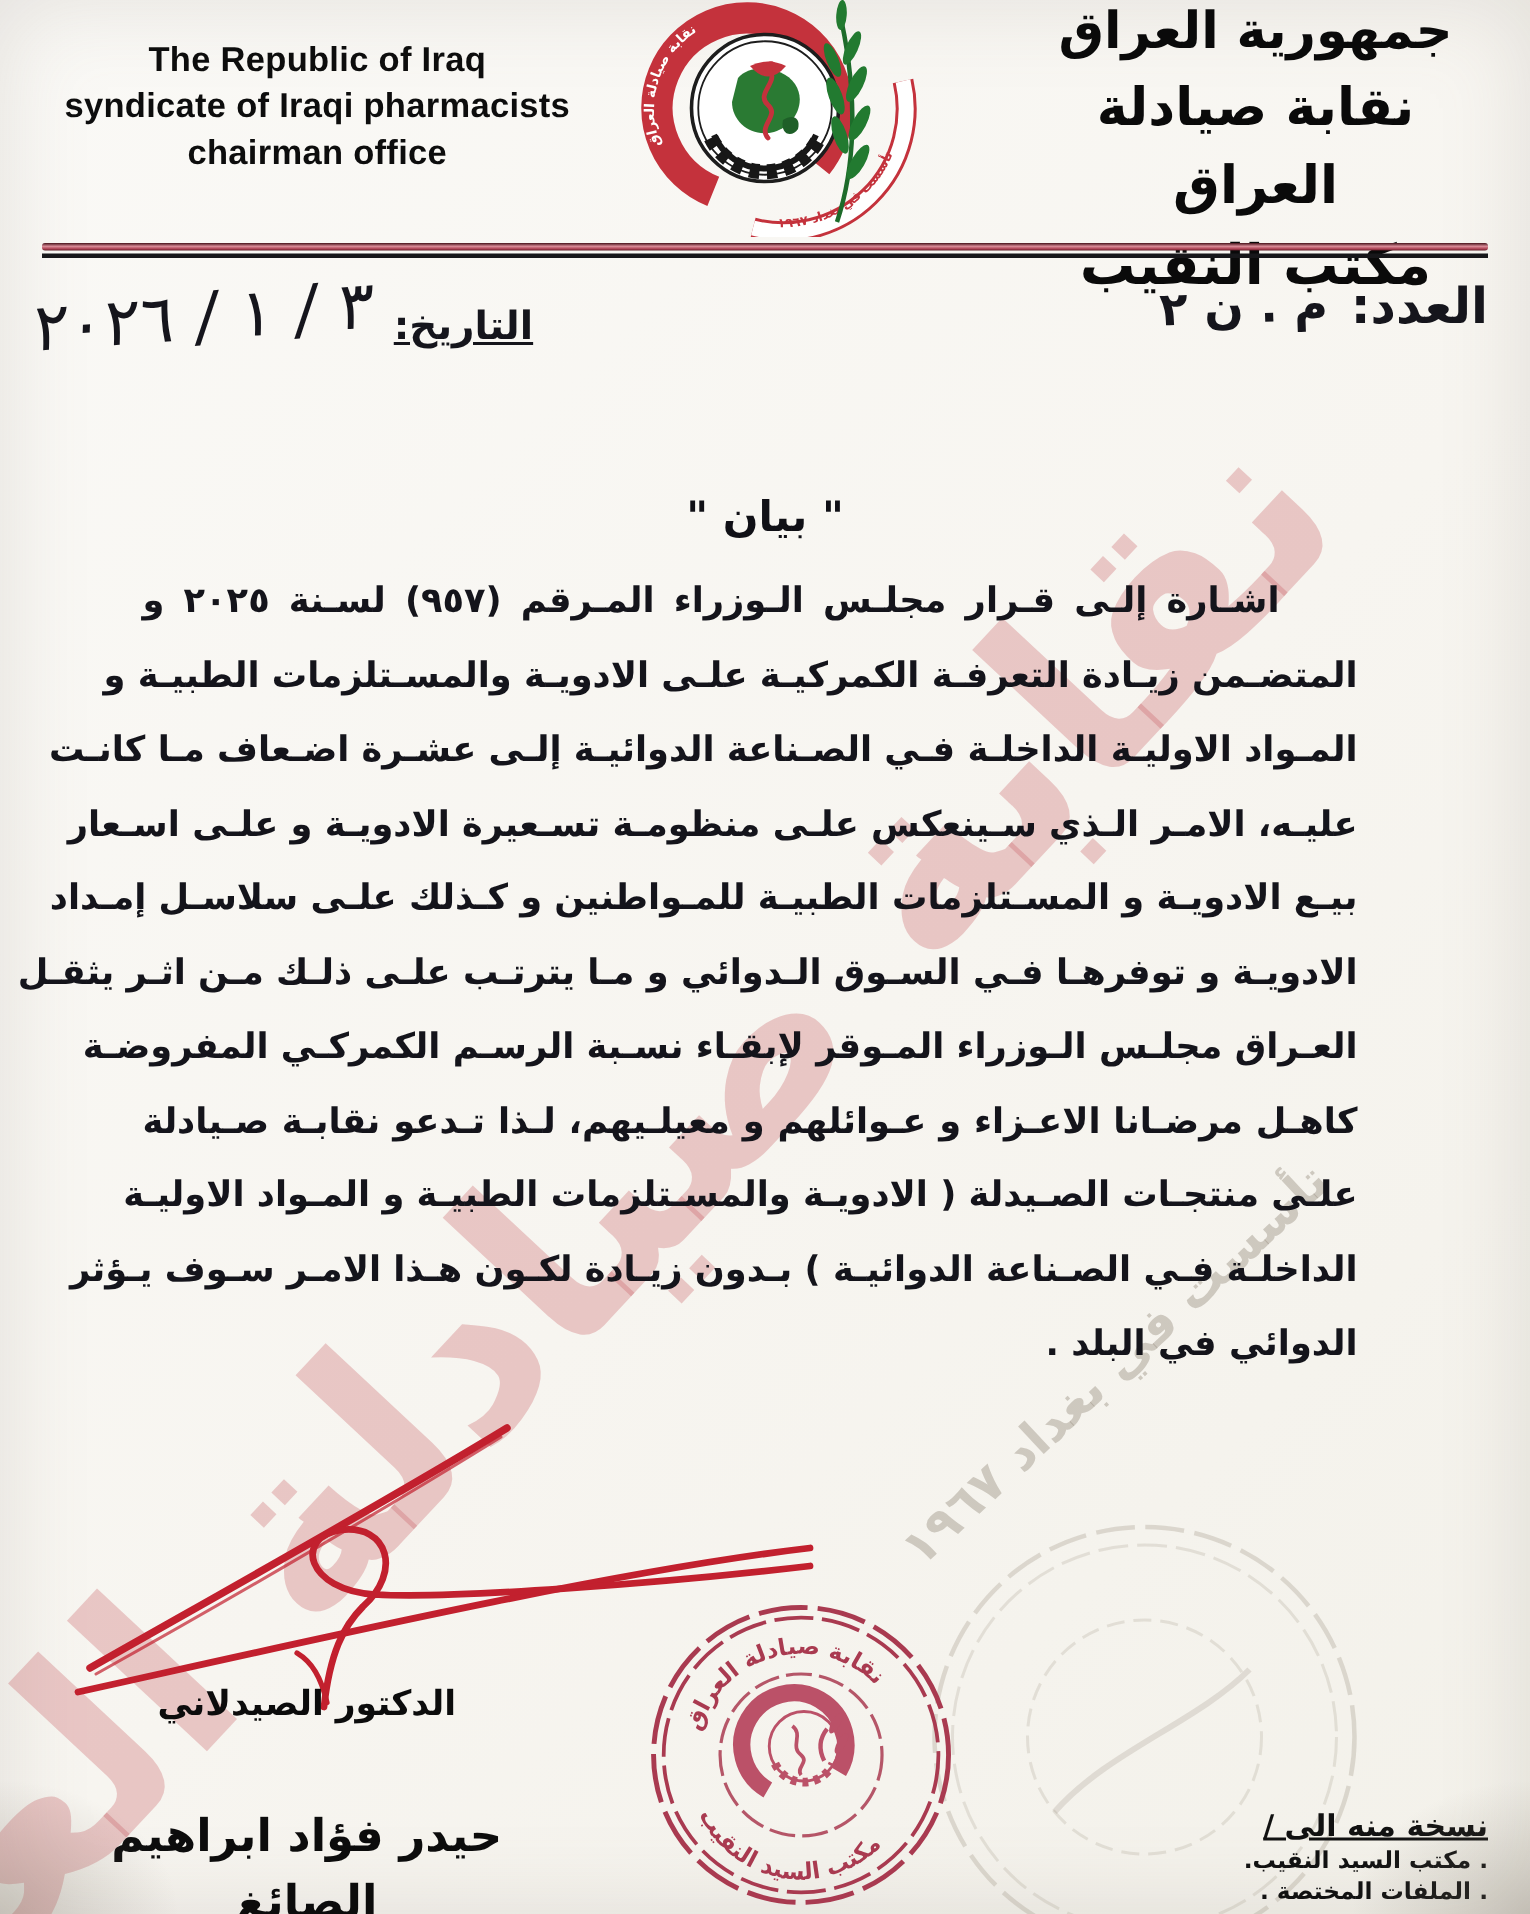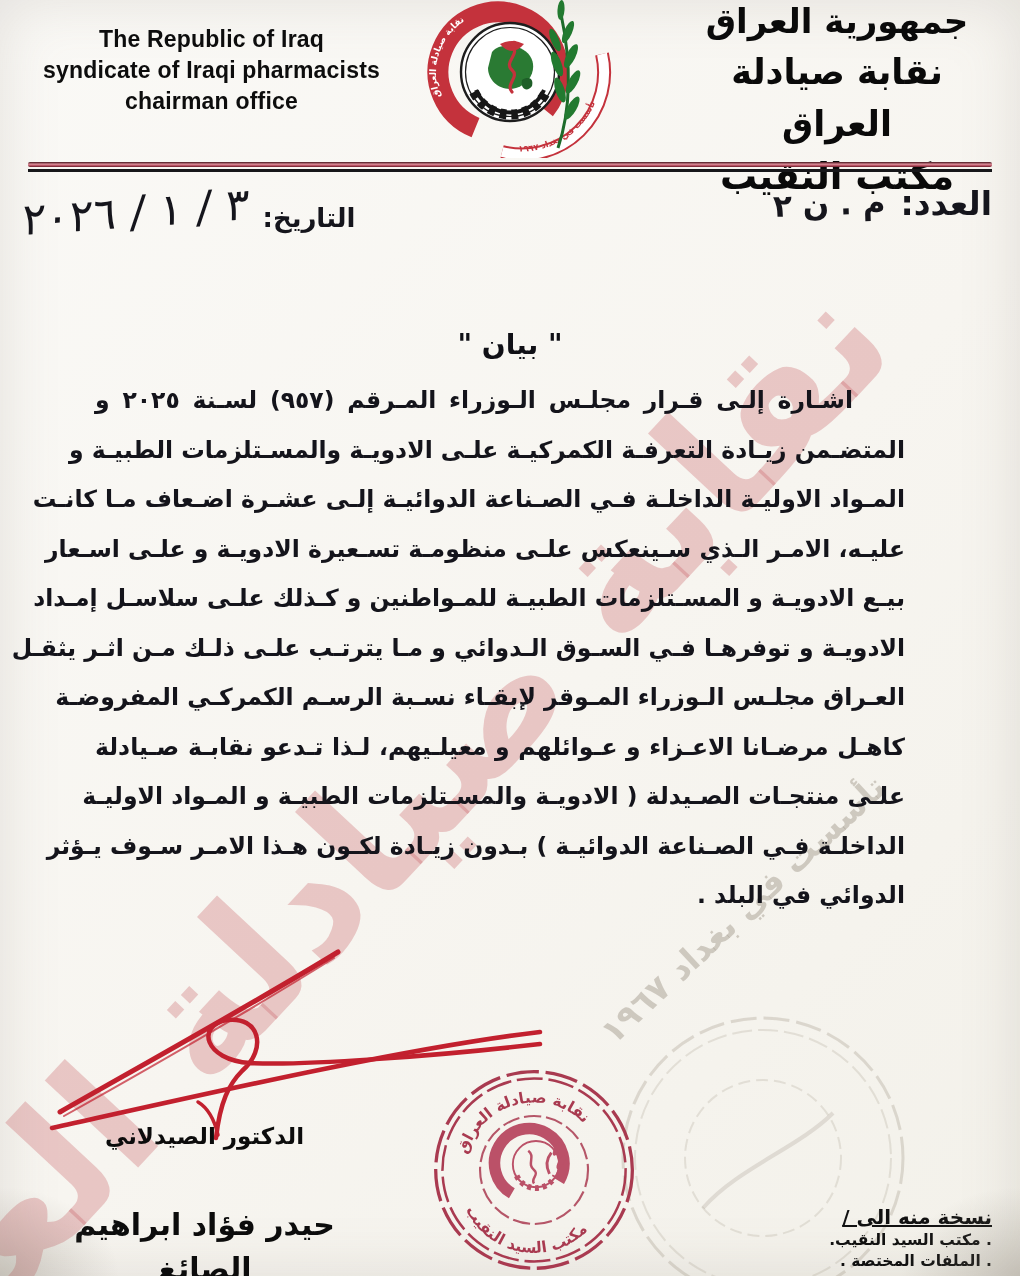--- a/index.html
+++ b/index.html
@@ -26,21 +26,21 @@
   .logo{position:absolute;left:418px;top:0px;}
   
   .rule{position:absolute;left:28px;right:28px;top:162px;}
   .rule .r1{height:5px;background:linear-gradient(180deg,#46121a 0%,#d98b97 45%,#a93e50 80%,#5d1b25 100%);border-radius:2px;}
   .rule .r2{height:2.6px;margin-top:2.4px;background:#17171a;}
   
   .meta-number{position:absolute;right:28px;top:184px;direction:rtl;white-space:nowrap;}
   .meta-number .lbl{font-size:33px;font-weight:bold;}
   .meta-number .hw{font-size:31px;font-weight:bold;display:inline-block;transform:rotate(-2deg);margin-right:10px;letter-spacing:4px;}
   .meta-date{position:absolute;left:22px;top:186px;direction:rtl;white-space:nowrap;}
-  .meta-date .lbl{font-size:26px;font-weight:bold;}
+  .meta-date .lbl{font-size:26px;font-weight:bold;text-decoration:underline;}
   .meta-date .hw{font-size:44px;font-weight:normal;display:inline-block;transform:rotate(-4deg) skewX(-6deg);margin-right:8px;letter-spacing:2px;}
   
   .title{
     position:absolute;left:0;right:0;top:328px;text-align:center;direction:rtl;
     font-size:28px;font-weight:bold;color:#101016;letter-spacing:1px;
   }
   .body-text{
     position:absolute;right:115px;width:810px;top:376px;direction:rtl;
     font-size:23.5px;font-weight:bold;color:#14141b;
   }

